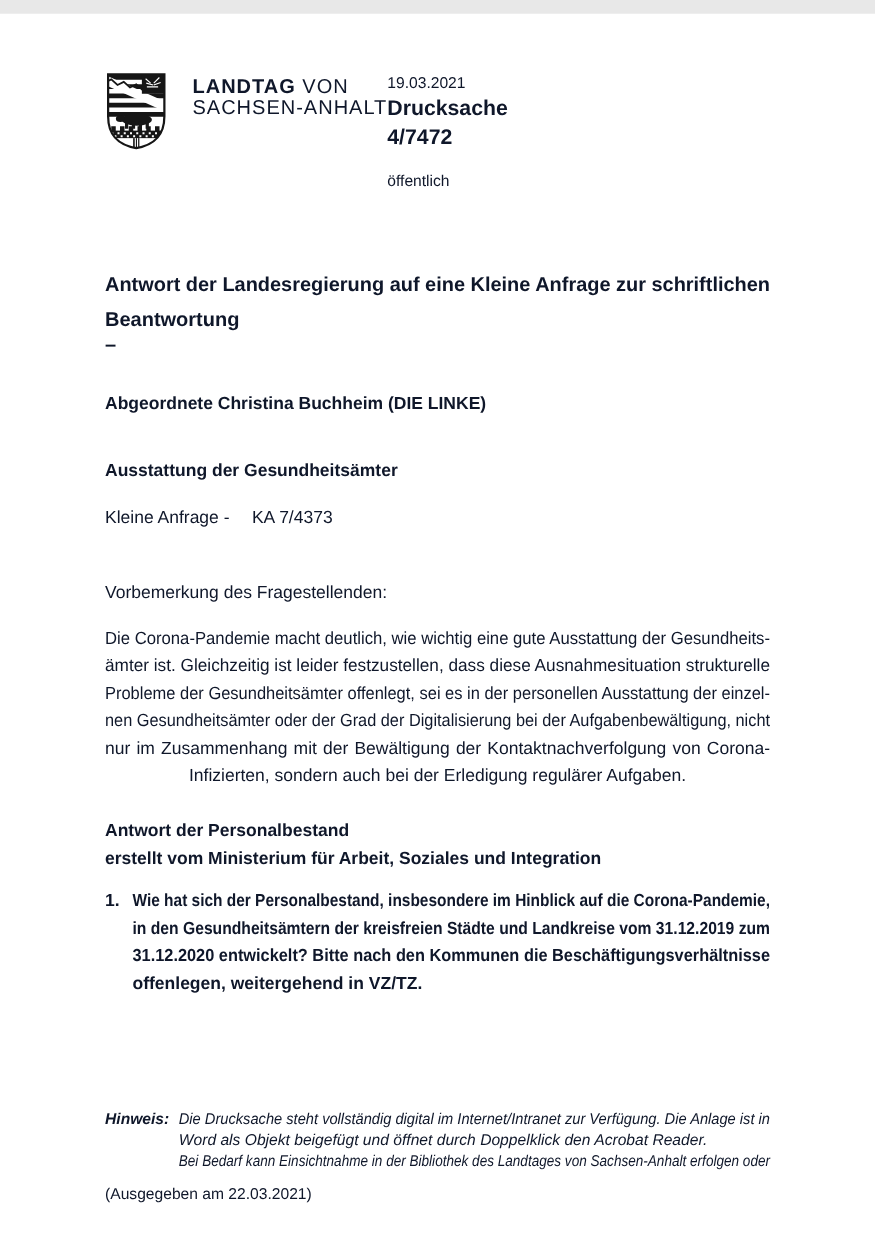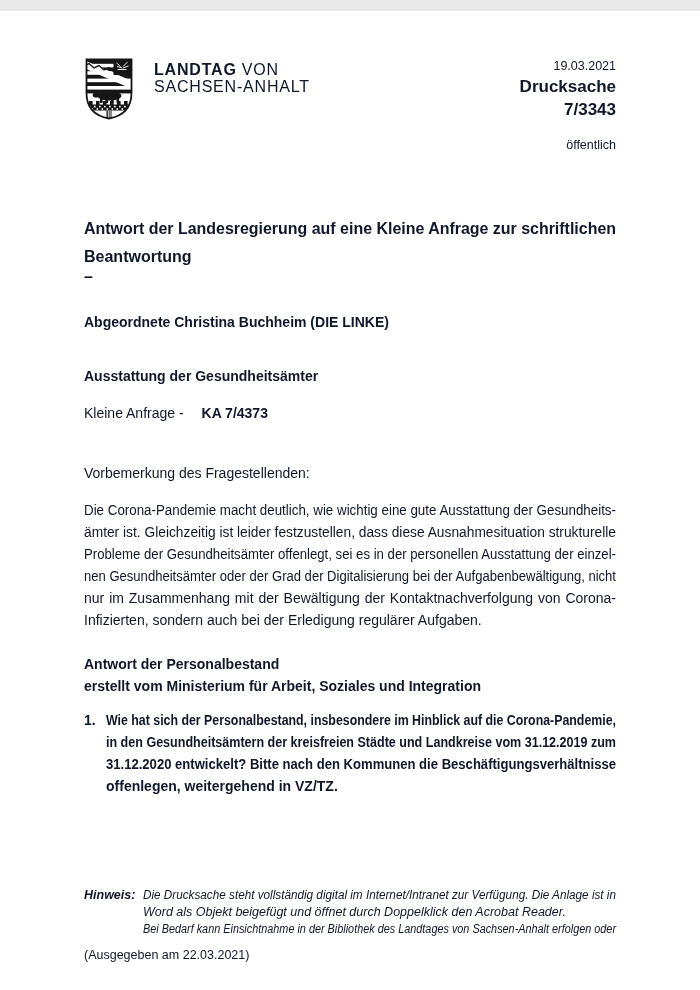--- a/index.html
+++ b/index.html
@@ -7,37 +7,37 @@
     width:700px;height:980px;background:#ffffff;margin:11px auto;
     box-sizing:border-box;padding:0 84px;position:relative;
     font-family:"Liberation Sans", sans-serif;color:#0f172a;
     overflow:hidden;
   }
   
   .header{display:flex;align-items:flex-start;margin-top:46px;}
   .emblem{width:50px;height:64px;flex:0 0 auto;}
   .wordmark{margin-left:20px;margin-top:4px;font-size:16px;line-height:17px;letter-spacing:0.8px;}
   .wordmark .b{font-weight:700;}
-  .hright{flex:1;text-align:right;margin-top:1px;}
+  .hright{flex:1;margin-top:1px;}
   .hdate{font-size:12.5px;line-height:17px;}
   .hdoctype,.hdocnum{font-size:17px;font-weight:700;line-height:23px;}
   .hpublic{font-size:12.5px;font-weight:400;line-height:17px;margin-top:16px;}
   
   .line{white-space:nowrap;transform-origin:0 50%;}
   .line span{display:inline-block;white-space:nowrap;}
   
   .title{margin-top:61px;font-size:16px;font-weight:700;line-height:28px;}
   .title-dash{font-size:16px;font-weight:700;line-height:16px;margin-top:-2px;}
   
   .author{margin-top:26px;font-size:14px;line-height:22px;font-weight:bold;}
   .subject{margin-top:32px;font-size:14px;font-weight:700;line-height:22px;}
   .reference{margin-top:15px;font-size:14px;line-height:22px;}
-  .reference .b{font-weight:700;padding-left:14px;}
+  .reference .b{font-weight:400;padding-left:14px;}
   .pre-head{margin-top:38px;font-size:14px;font-weight:400;line-height:22px;}
-  .para{margin-top:15px;font-size:14px;line-height:22px;}
+  .para{margin-top:15px;font-size:14px;line-height:22px;text-align:center;}
   .ans-head{margin-top:22px;font-size:14px;font-weight:700;line-height:22px;}
   .question{margin-top:12px;display:flex;font-size:14px;font-weight:700;line-height:22px;}
   .qnum{flex:0 0 22px;}
   .qtext{flex:1;min-width:0;}
   
   .note{margin-top:90px;display:flex;font-size:12.5px;line-height:17px;}
   .note-label{flex:0 0 59px;font-weight:700;font-style:italic;}
   .note-body{flex:1;min-width:0;font-style:italic;}
   .issued{margin-top:9px;font-size:12.5px;line-height:17px;}
 </style>
@@ -111,21 +111,21 @@
     </svg>
 
     <div class="wordmark">
       <div><span class="b">LANDTAG</span><span> VON</span></div>
       <div>SACHSEN-ANHALT</div>
     </div>
 
     <div class="hright">
       <div class="hdate">19.03.2021</div>
       <div class="hdoctype">Drucksache</div>
-      <div class="hdocnum">7/3343</div>
+      <div class="hdocnum">4/7472</div>
       <div class="hpublic">öffentlich</div>
     </div>
   </div>
 
   <div class="title">
       <div class="line just" style="transform: scaleX(0.99678);"><span>Antwort der Landesregierung auf eine Kleine Anfrage zur schriftlichen</span></div>
       <div class="line"><span>Beantwortung</span></div>
     </div>
   <div class="title-dash">–</div>
 

